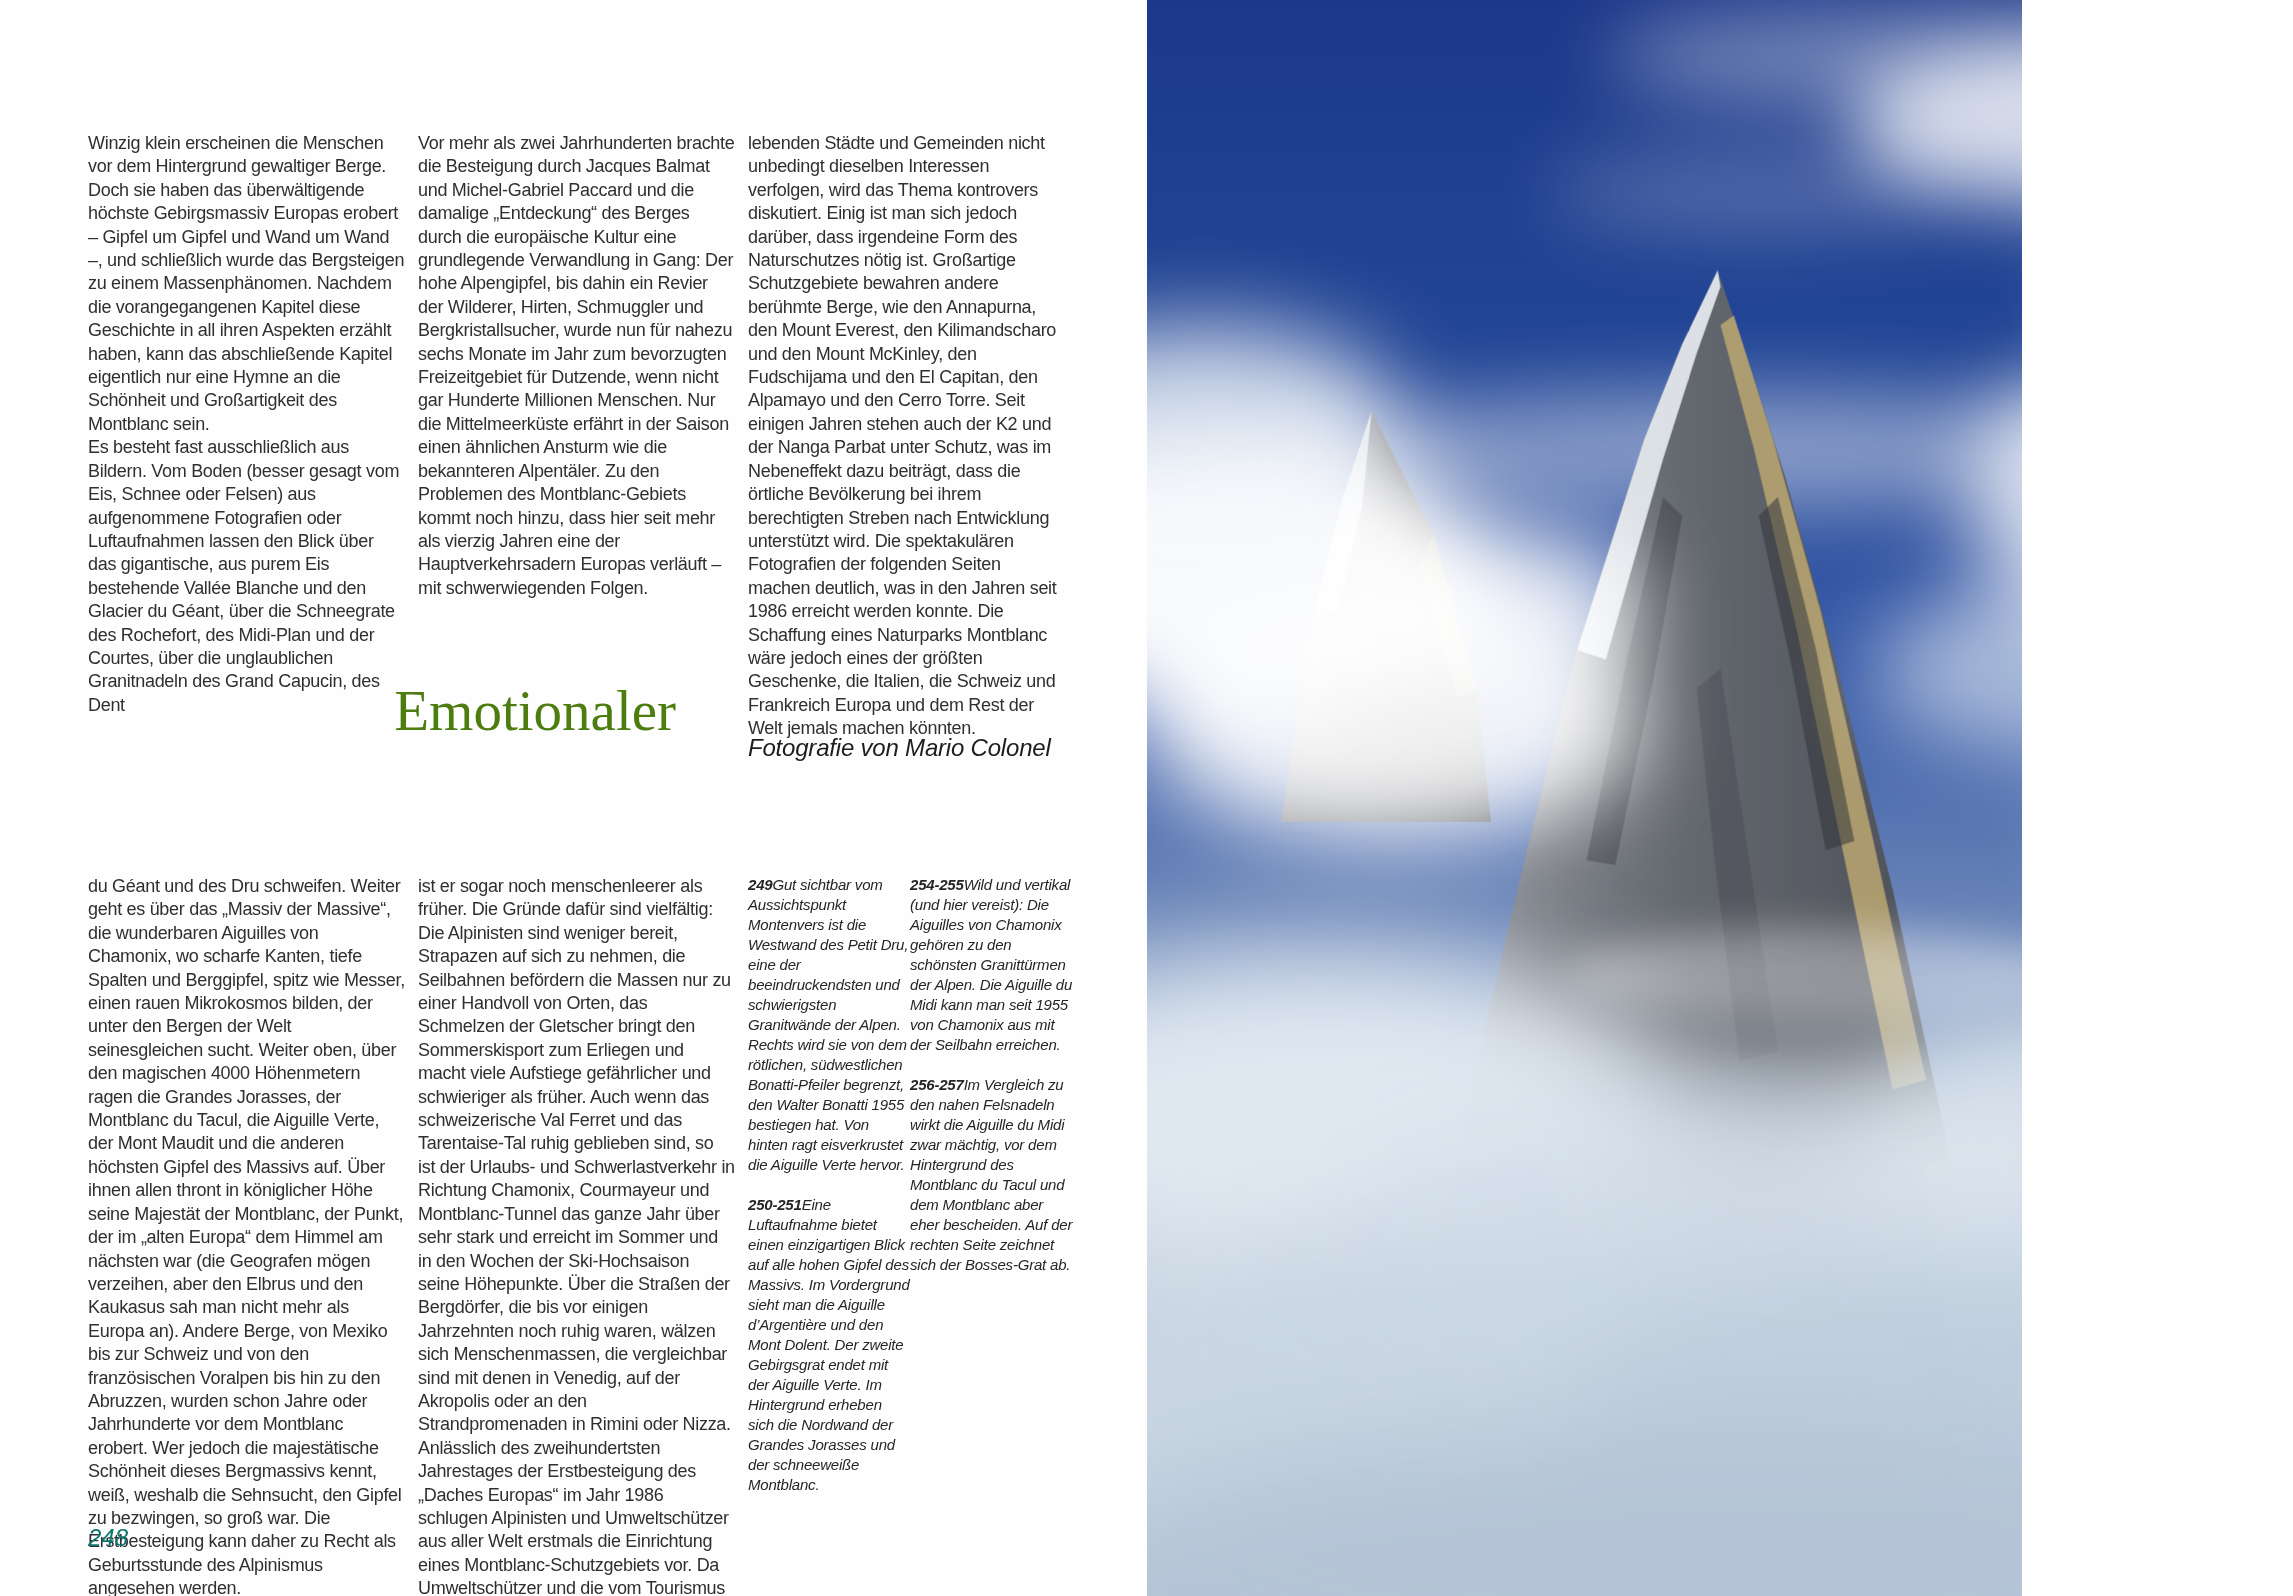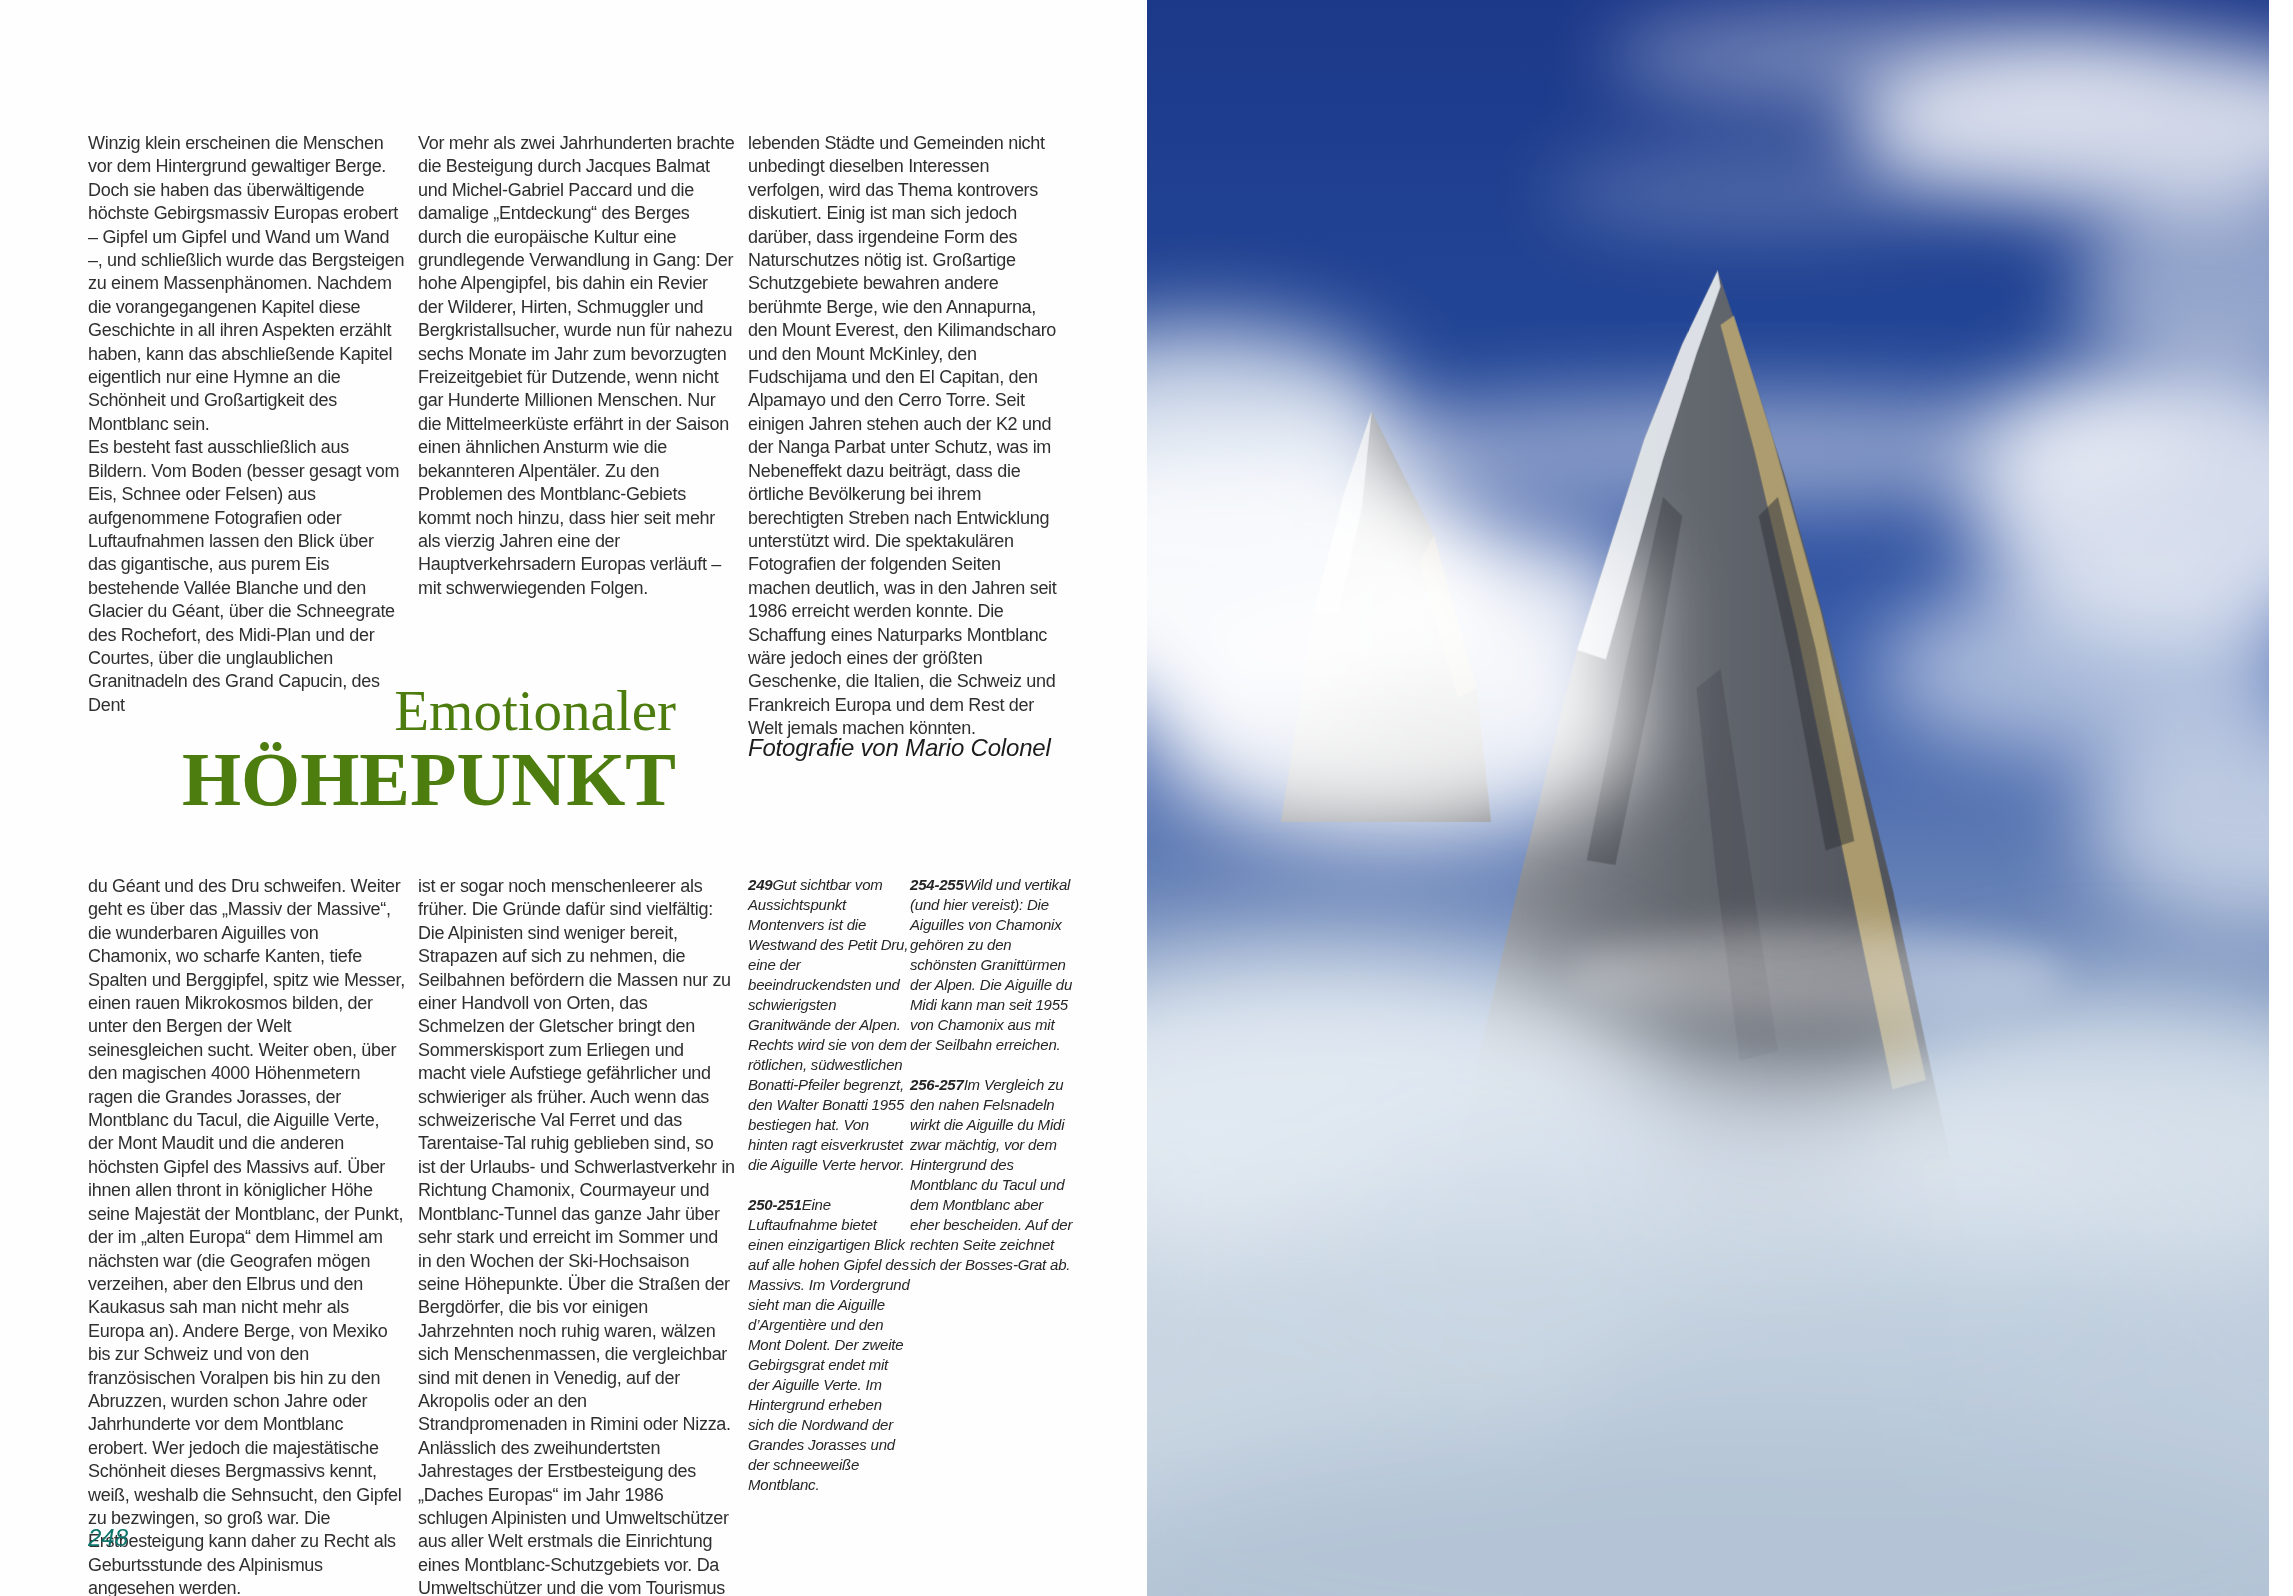--- a/index.html
+++ b/index.html
@@ -1,17 +1,17 @@
 <!DOCTYPE html>
 <html><head>
 <meta charset="utf-8">
 <style>
   html,body{margin:0;padding:0;background:#ffffff;}
   body{width:2293px;height:1596px;font-family:"Liberation Sans",sans-serif;}
-  .spread{position:relative;width:2269px;height:1596px;background:#fefefe;overflow:hidden;}
+  .spread{position:relative;width:2022px;height:1596px;background:#fefefe;overflow:hidden;}
 
   
   .col{position:absolute;width:317px;color:#2f2f2f;font-size:18px;line-height:23.4px;letter-spacing:-0.3px;}
   .col p{margin:0;}
   .c1{left:88px;}  .c2{left:418px;}  .c3{left:748px;}
   .top{top:132px;} .bottom{top:875px;}
 
   .heading{position:absolute;left:141px;top:681px;width:535px;text-align:right;color:#4d7c0f;}
   .heading .h-line1{font-family:"Liberation Serif",serif;font-size:57px;font-weight:400;line-height:1.05;}
   .heading .h-line2{font-family:"Liberation Serif",serif;font-size:76px;font-weight:700;line-height:1.0;letter-spacing:0px;}
@@ -42,21 +42,20 @@
     </div>
     <div class="col c2 top">
       <p>Vor mehr als zwei Jahrhunderten brachte die Besteigung durch Jacques Balmat und Michel-Gabriel Paccard und die damalige „Entdeckung“ des Berges durch die europäische Kultur eine grundlegende Verwandlung in Gang: Der hohe Alpengipfel, bis dahin ein Revier der Wilderer, Hirten, Schmuggler und Bergkristallsucher, wurde nun für nahezu sechs Monate im Jahr zum bevorzugten Freizeitgebiet für Dutzende, wenn nicht gar Hunderte Millionen Menschen. Nur die Mittelmeerküste erfährt in der Saison einen ähnlichen Ansturm wie die bekannteren Alpentäler. Zu den Problemen des Montblanc-Gebiets kommt noch hinzu, dass hier seit mehr als vierzig Jahren eine der Hauptverkehrsadern Europas verläuft – mit schwerwiegenden Folgen.</p>
     </div>
     <div class="col c3 top">
       <p>lebenden Städte und Gemeinden nicht unbedingt dieselben Interessen verfolgen, wird das Thema kontrovers diskutiert. Einig ist man sich jedoch darüber, dass irgendeine Form des Naturschutzes nötig ist. Großartige Schutzgebiete bewahren andere berühmte Berge, wie den Annapurna, den Mount Everest, den Kilimandscharo und den Mount McKinley, den Fudschijama und den El Capitan, den Alpamayo und den Cerro Torre. Seit einigen Jahren stehen auch der K2 und der Nanga Parbat unter Schutz, was im Nebeneffekt dazu beiträgt, dass die örtliche Bevölkerung bei ihrem berechtigten Streben nach Entwicklung unterstützt wird. Die spektakulären Fotografien der folgenden Seiten machen deutlich, was in den Jahren seit 1986 erreicht werden konnte. Die Schaffung eines Naturparks Montblanc wäre jedoch eines der größten Geschenke, die Italien, die Schweiz und Frankreich Europa und dem Rest der Welt jemals machen könnten.</p>
     </div>
 
     <div class="heading">
       <div class="h-line1">Emotionaler</div>
-      <div class="h-line2">HÖHEPUNKT</div>
     </div>
 
     <div class="credit">Fotografie von Mario Colonel</div>
 
     <div class="col c1 bottom">
       <p>du Géant und des Dru schweifen. Weiter geht es über das „Massiv der Massive“, die wunderbaren Aiguilles von Chamonix, wo scharfe Kanten, tiefe Spalten und Berggipfel, spitz wie Messer, einen rauen Mikrokosmos bilden, der unter den Bergen der Welt seinesgleichen sucht. Weiter oben, über den magischen 4000 Höhenmetern ragen die Grandes Jorasses, der Montblanc du Tacul, die Aiguille Verte, der Mont Maudit und die anderen höchsten Gipfel des Massivs auf. Über ihnen allen thront in königlicher Höhe seine Majestät der Montblanc, der Punkt, der im „alten Europa“ dem Himmel am nächsten war (die Geografen mögen verzeihen, aber den Elbrus und den Kaukasus sah man nicht mehr als Europa an). Andere Berge, von Mexiko bis zur Schweiz und von den französischen Voralpen bis hin zu den Abruzzen, wurden schon Jahre oder Jahrhunderte vor dem Montblanc erobert. Wer jedoch die majestätische Schönheit dieses Bergmassivs kennt, weiß, weshalb die Sehnsucht, den Gipfel zu bezwingen, so groß war. Die Erstbesteigung kann daher zu Recht als Geburtsstunde des Alpinismus angesehen werden.</p>
     </div>
     <div class="col c2 bottom">
       <p>ist er sogar noch menschenleerer als früher. Die Gründe dafür sind vielfältig: Die Alpinisten sind weniger bereit, Strapazen auf sich zu nehmen, die Seilbahnen befördern die Massen nur zu einer Handvoll von Orten, das Schmelzen der Gletscher bringt den Sommerskisport zum Erliegen und macht viele Aufstiege gefährlicher und schwieriger als früher. Auch wenn das schweizerische Val Ferret und das Tarentaise-Tal ruhig geblieben sind, so ist der Urlaubs- und Schwerlastverkehr in Richtung Chamonix, Courmayeur und Montblanc-Tunnel das ganze Jahr über sehr stark und erreicht im Sommer und in den Wochen der Ski-Hochsaison seine Höhepunkte. Über die Straßen der Bergdörfer, die bis vor einigen Jahrzehnten noch ruhig waren, wälzen sich Menschenmassen, die vergleichbar sind mit denen in Venedig, auf der Akropolis oder an den Strandpromenaden in Rimini oder Nizza. Anlässlich des zweihundertsten Jahrestages der Erstbesteigung des „Daches Europas“ im Jahr 1986 schlugen Alpinisten und Umweltschützer aus aller Welt erstmals die Einrichtung eines Montblanc-Schutzgebiets vor. Da Umweltschützer und die vom Tourismus</p>
     </div>

